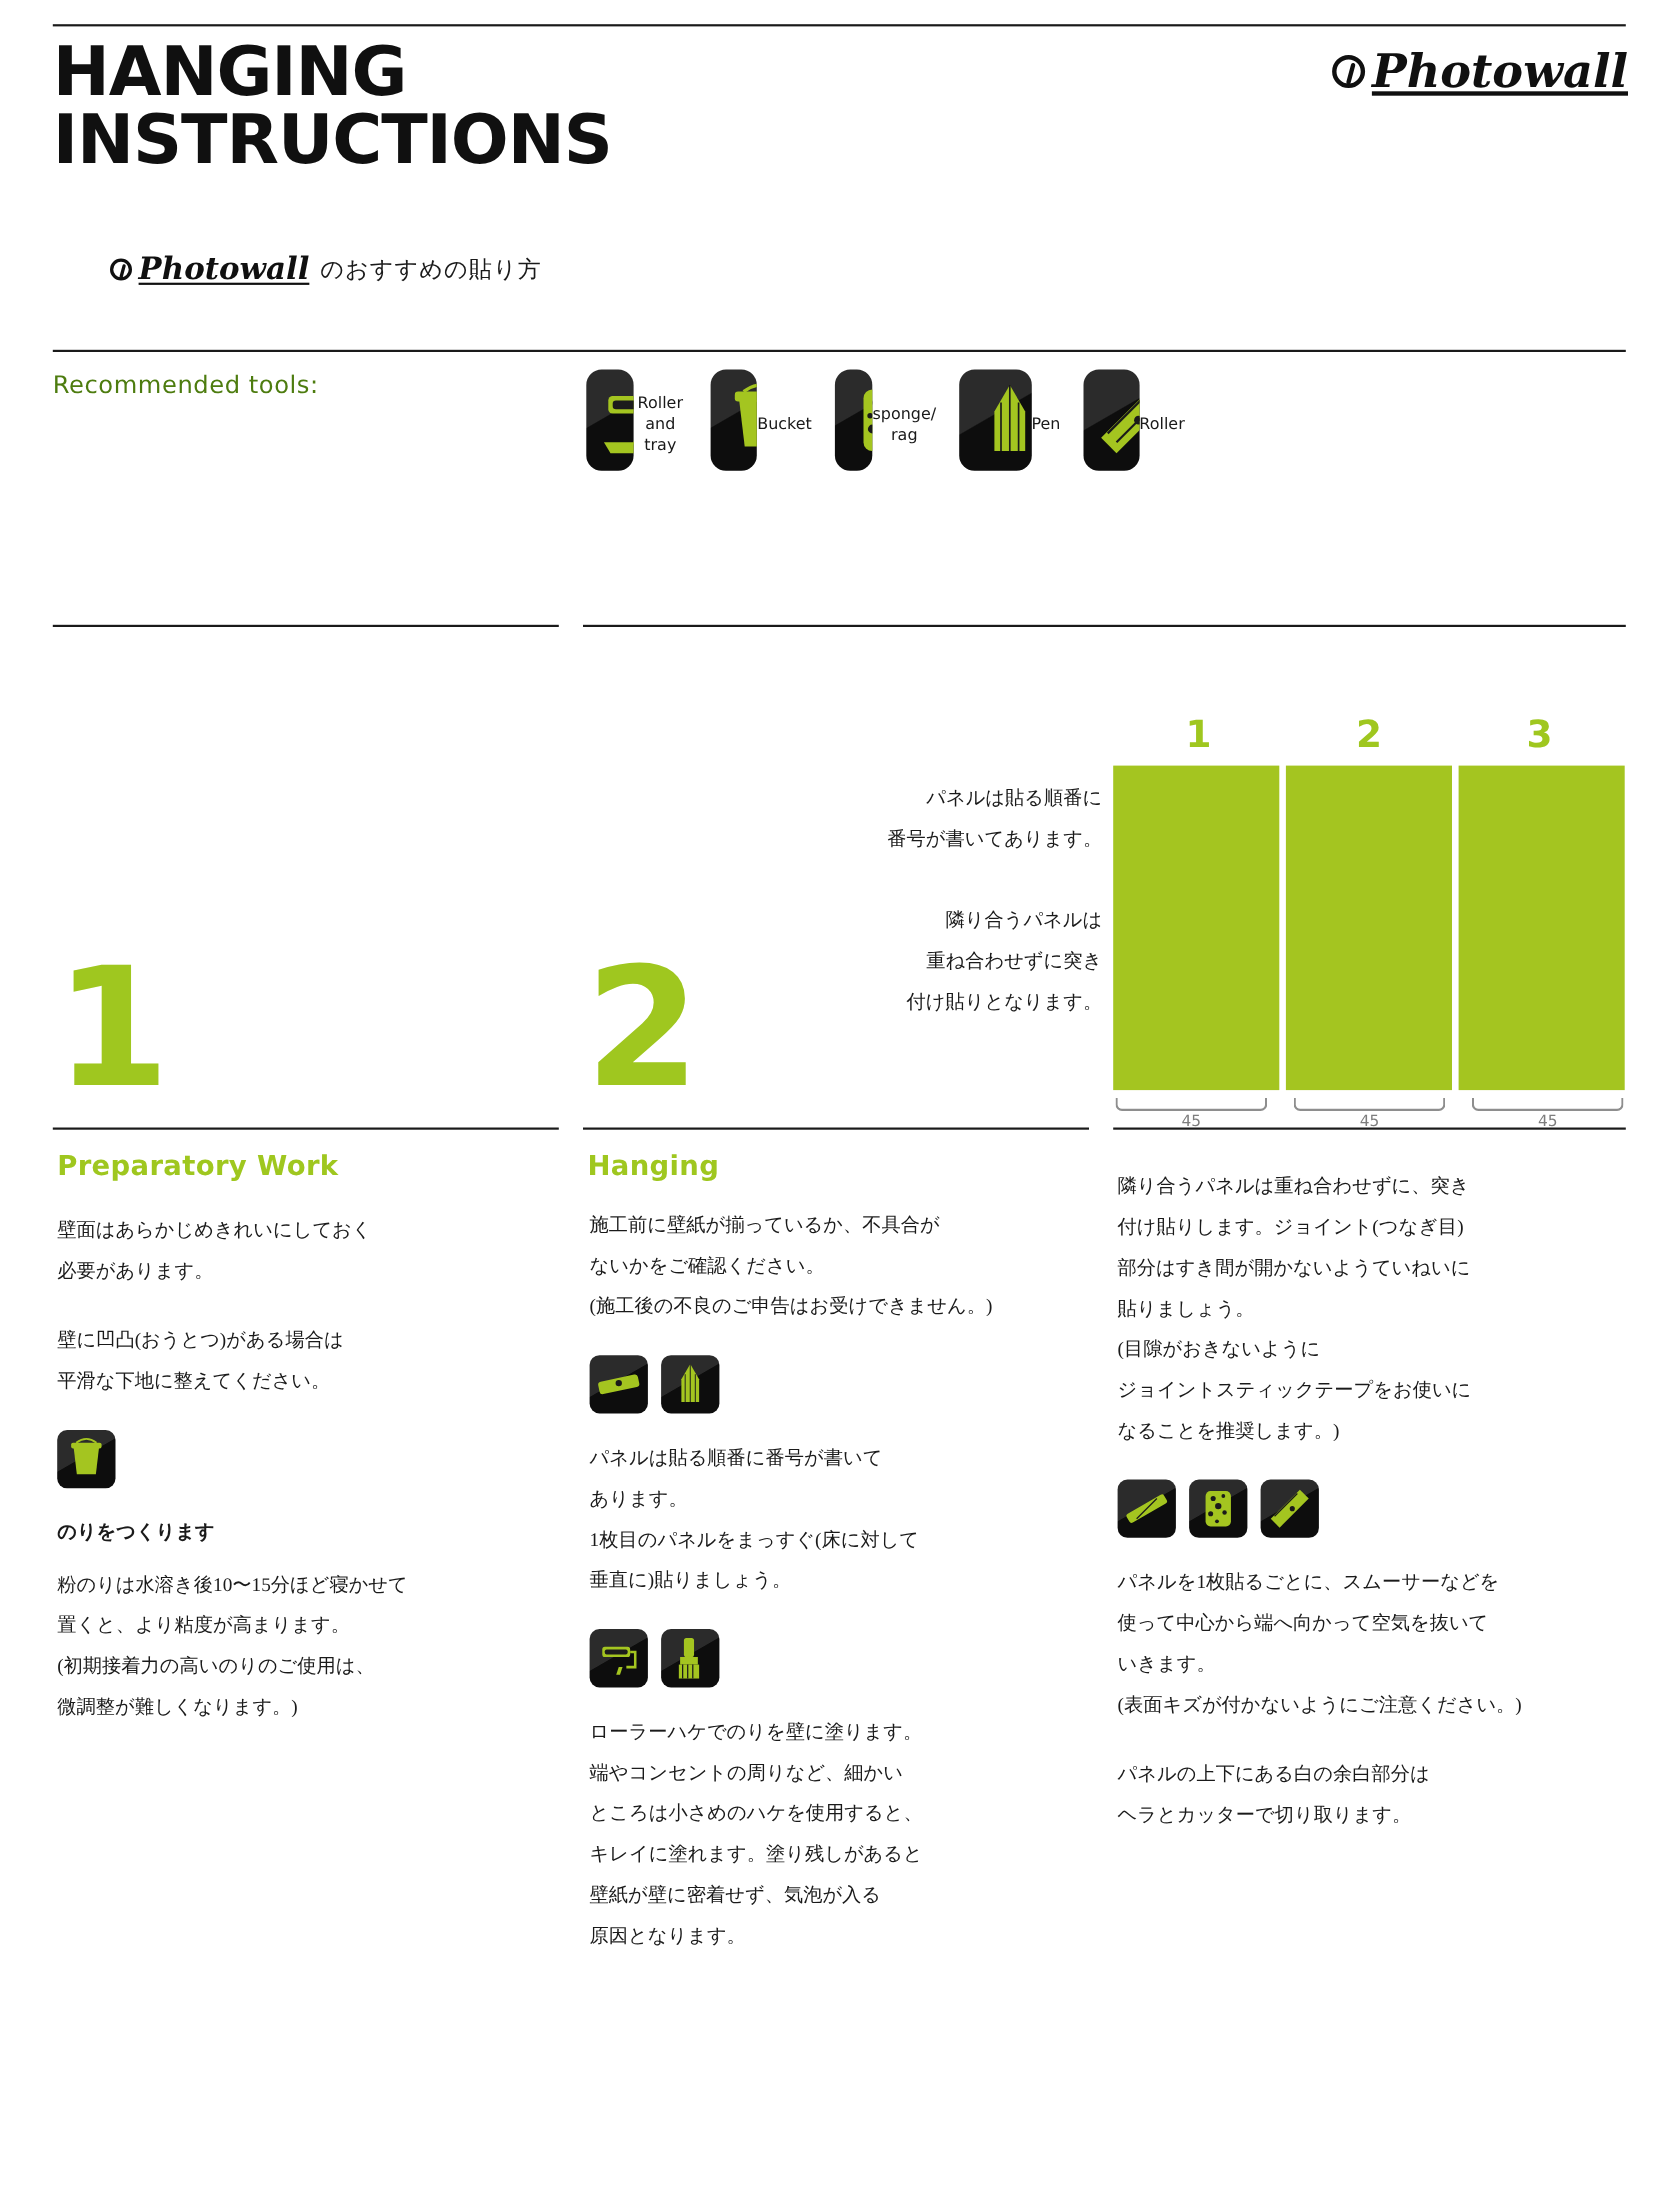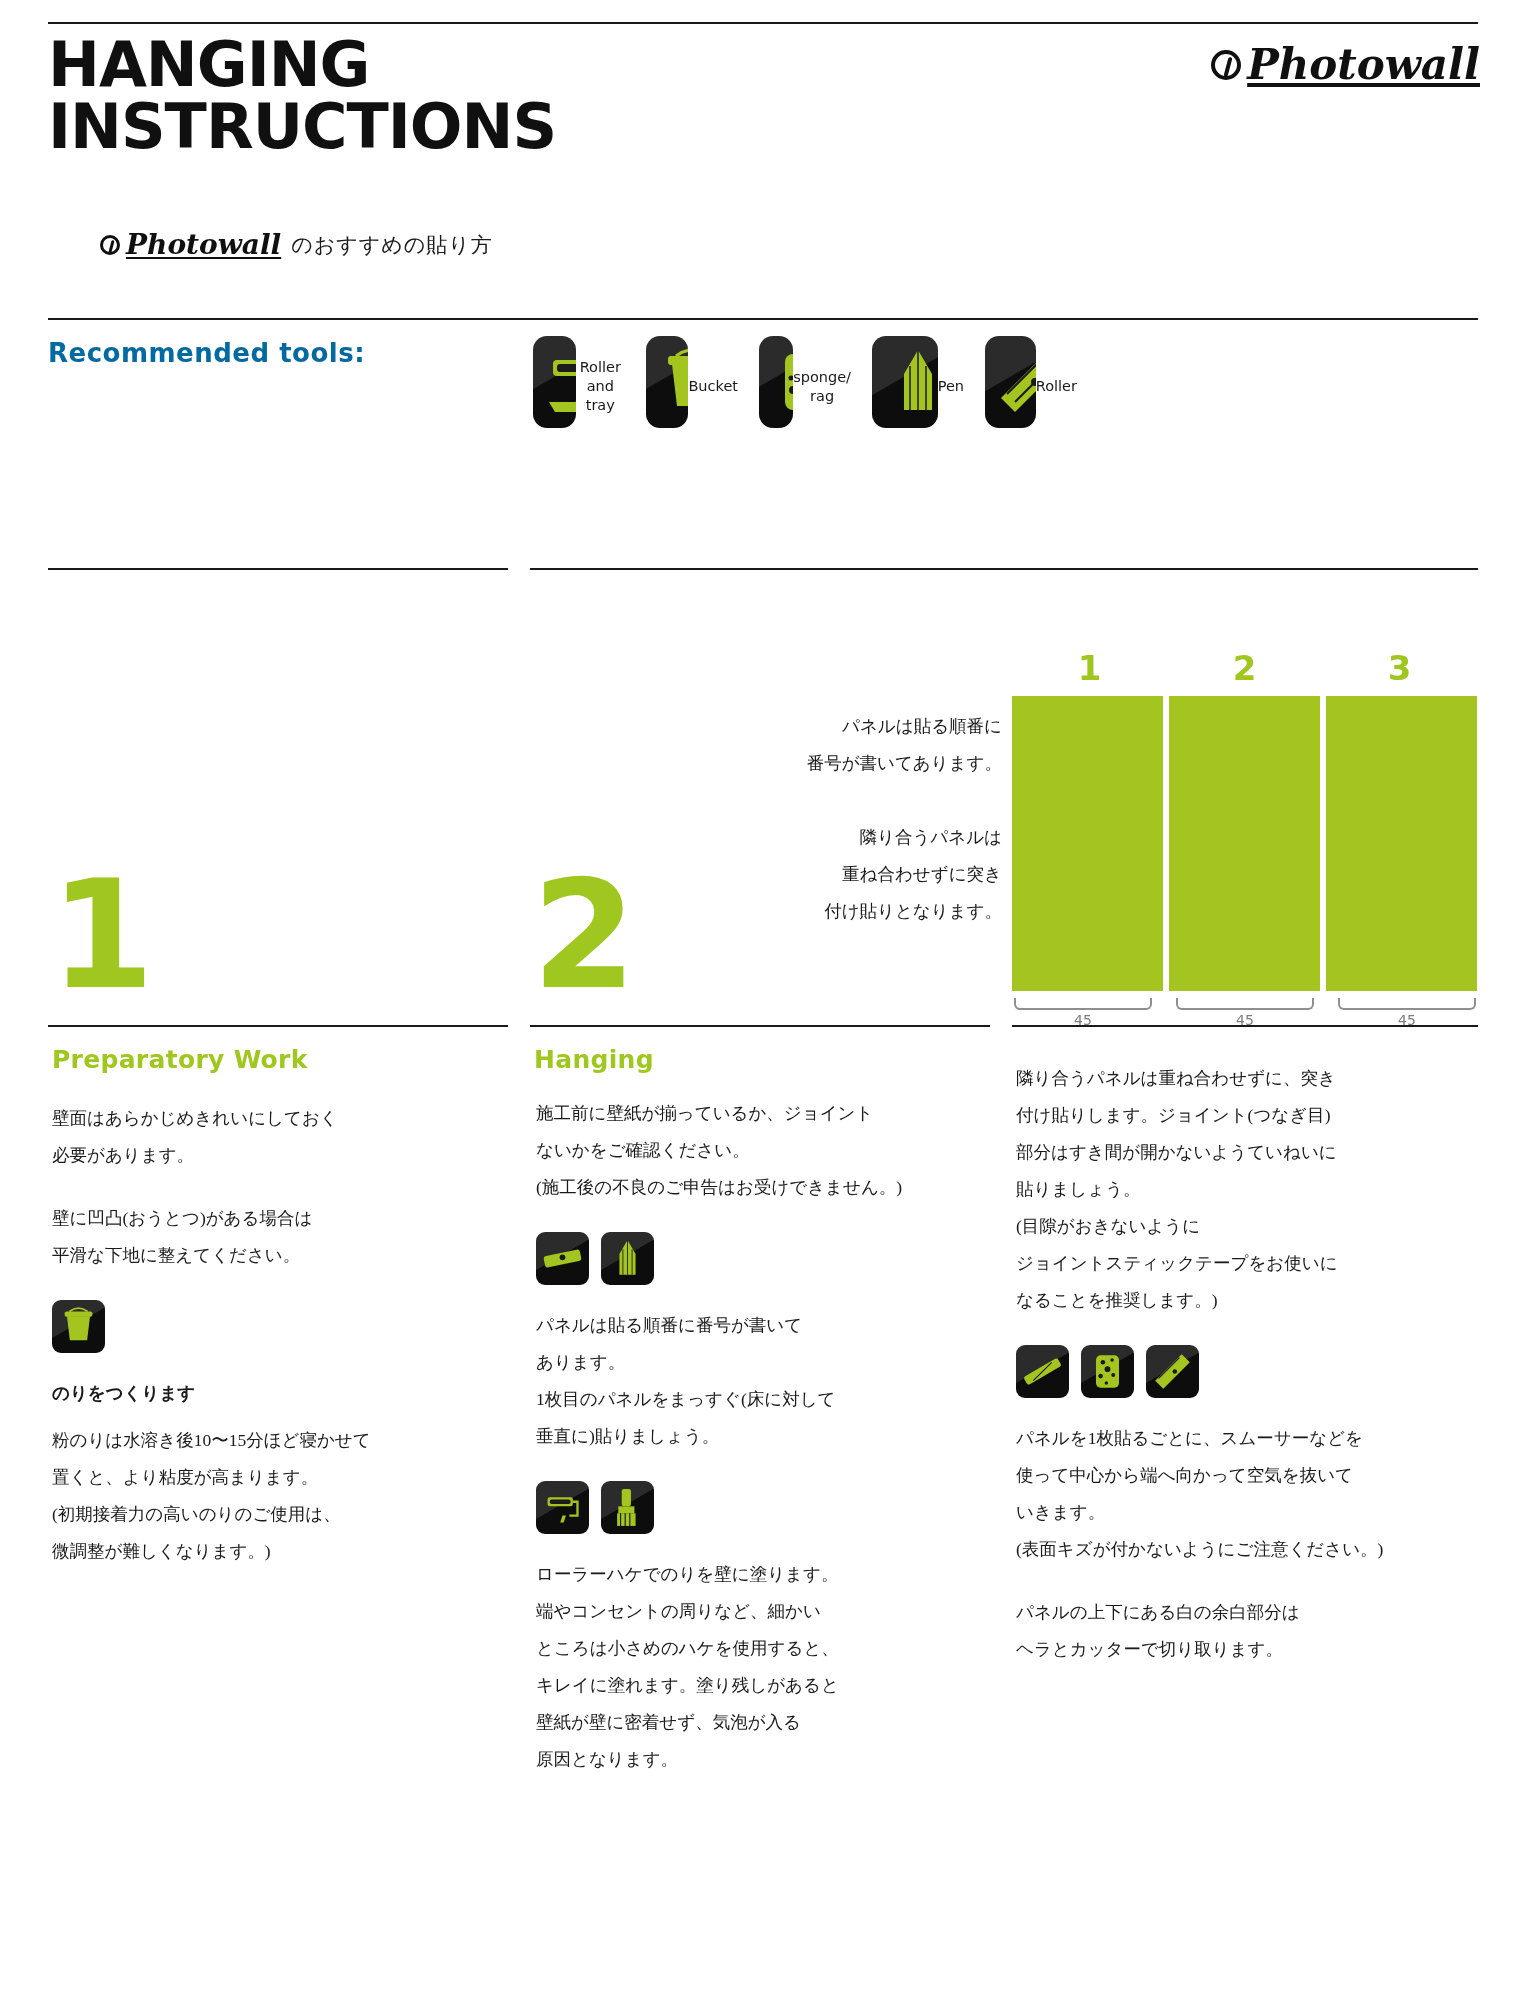--- a/index.html
+++ b/index.html
@@ -106,23 +106,23 @@
     left: 7px; top: 2px;
     transform: rotate(15deg);
   }
   #brand-logo-sub .word { text-decoration: underline; text-underline-offset: 3px; }
 
   
   #tools-rule { left: 48px; top: 318px; width: 1430px; height: 2px; }
   #tools-label {
     position: absolute;
     left: 48px; top: 338px;
-    font-size: 26px;
-    font-weight: bold;
-    color: #0369a1;
+    font-size: 22px;
+    font-weight: normal;
+    color: #4d7c0f;
     letter-spacing: 0.5px;
   }
   #tools-row {
     position: absolute;
     left: 533px;
     top: 336px;
     display: flex;
     gap: 21px;
   }
   .tool {
@@ -436,21 +436,21 @@
       </div>
     </div>
     <p class="strong-label">のりをつくります</p>
     <p class="para">粉のりは水溶き後10〜15分ほど寝かせて
 置くと、より粘度が高まります。
 (初期接着力の高いのりのご使用は、
 微調整が難しくなります。)</p>
   </div>
 
   <div class="col" id="col-2">
-    <p class="para">施工前に壁紙が揃っているか、ジョイント
+    <p class="para">施工前に壁紙が揃っているか、不具合が
 ないかをご確認ください。
 (施工後の不良のご申告はお受けできません。)</p>
     <div class="icon-row">
       <div class="mini-ico">
         <svg width="53" height="53" viewBox="0 0 92 92">
           <rect x="14" y="36" width="64" height="20" rx="5" fill="#a4c520" transform="rotate(-12 46 46)"></rect>
           <circle cx="46" cy="44" r="5" fill="#1a1a1a"></circle>
         </svg>
       </div>
       <div class="mini-ico">

